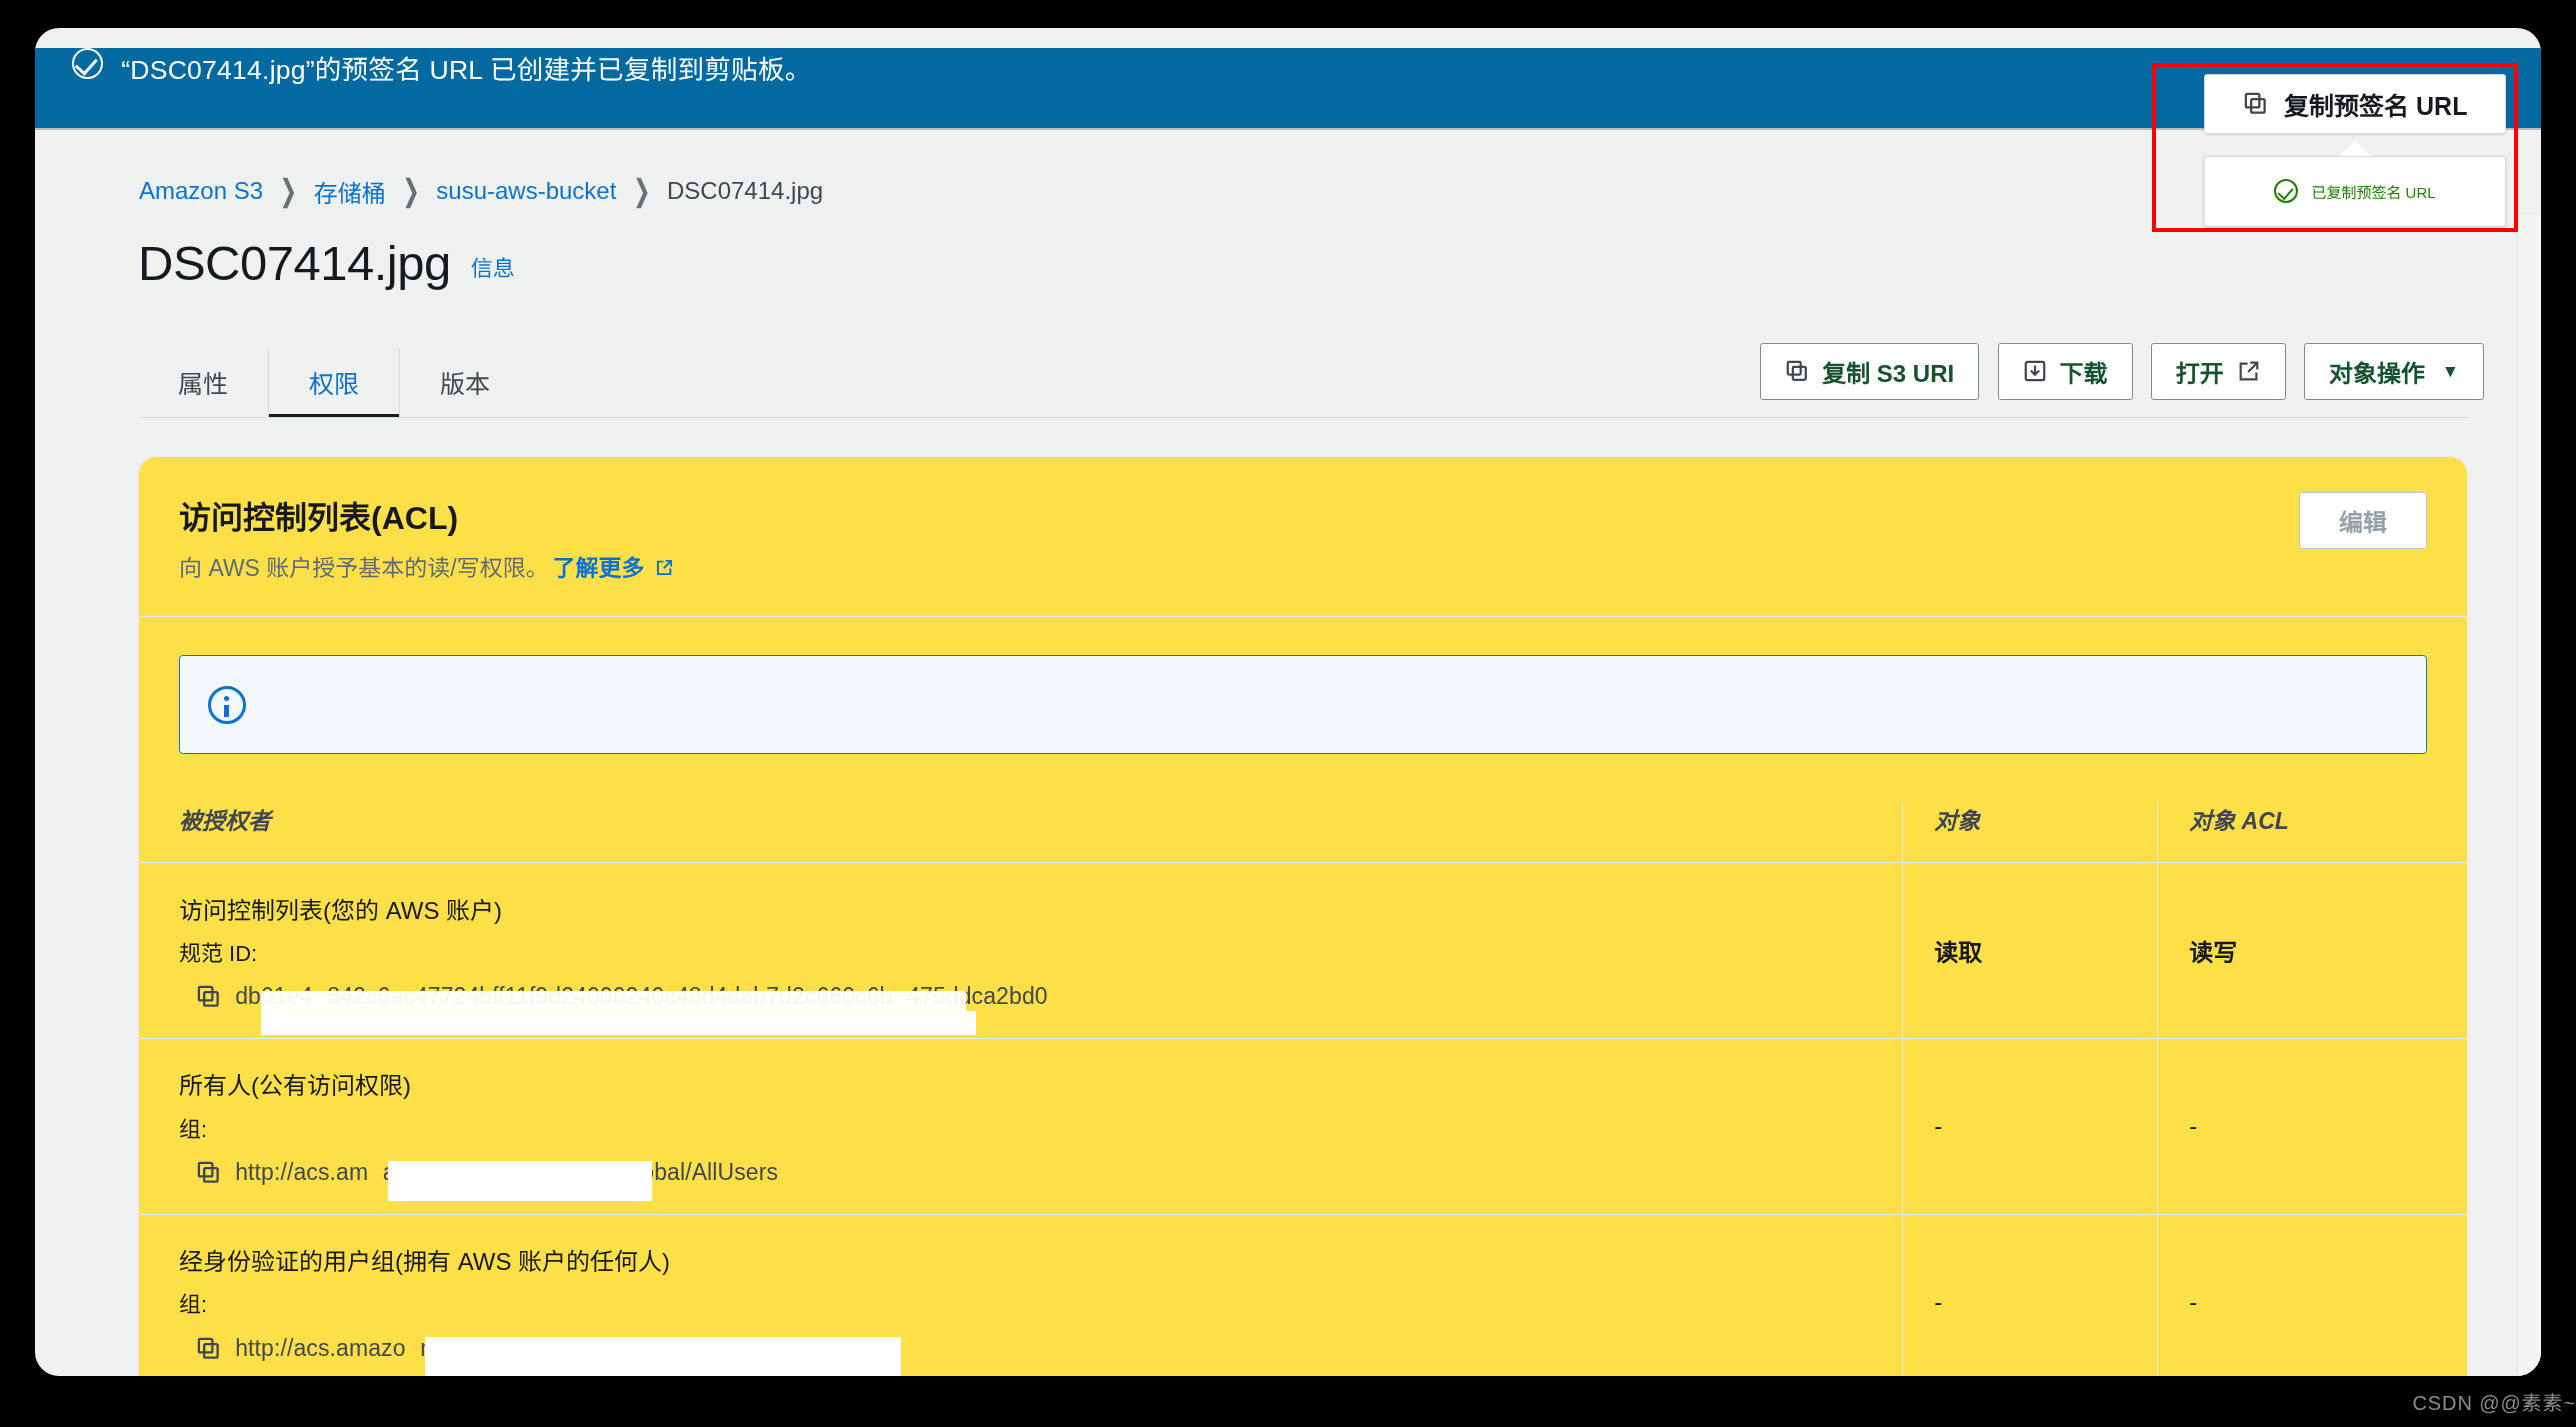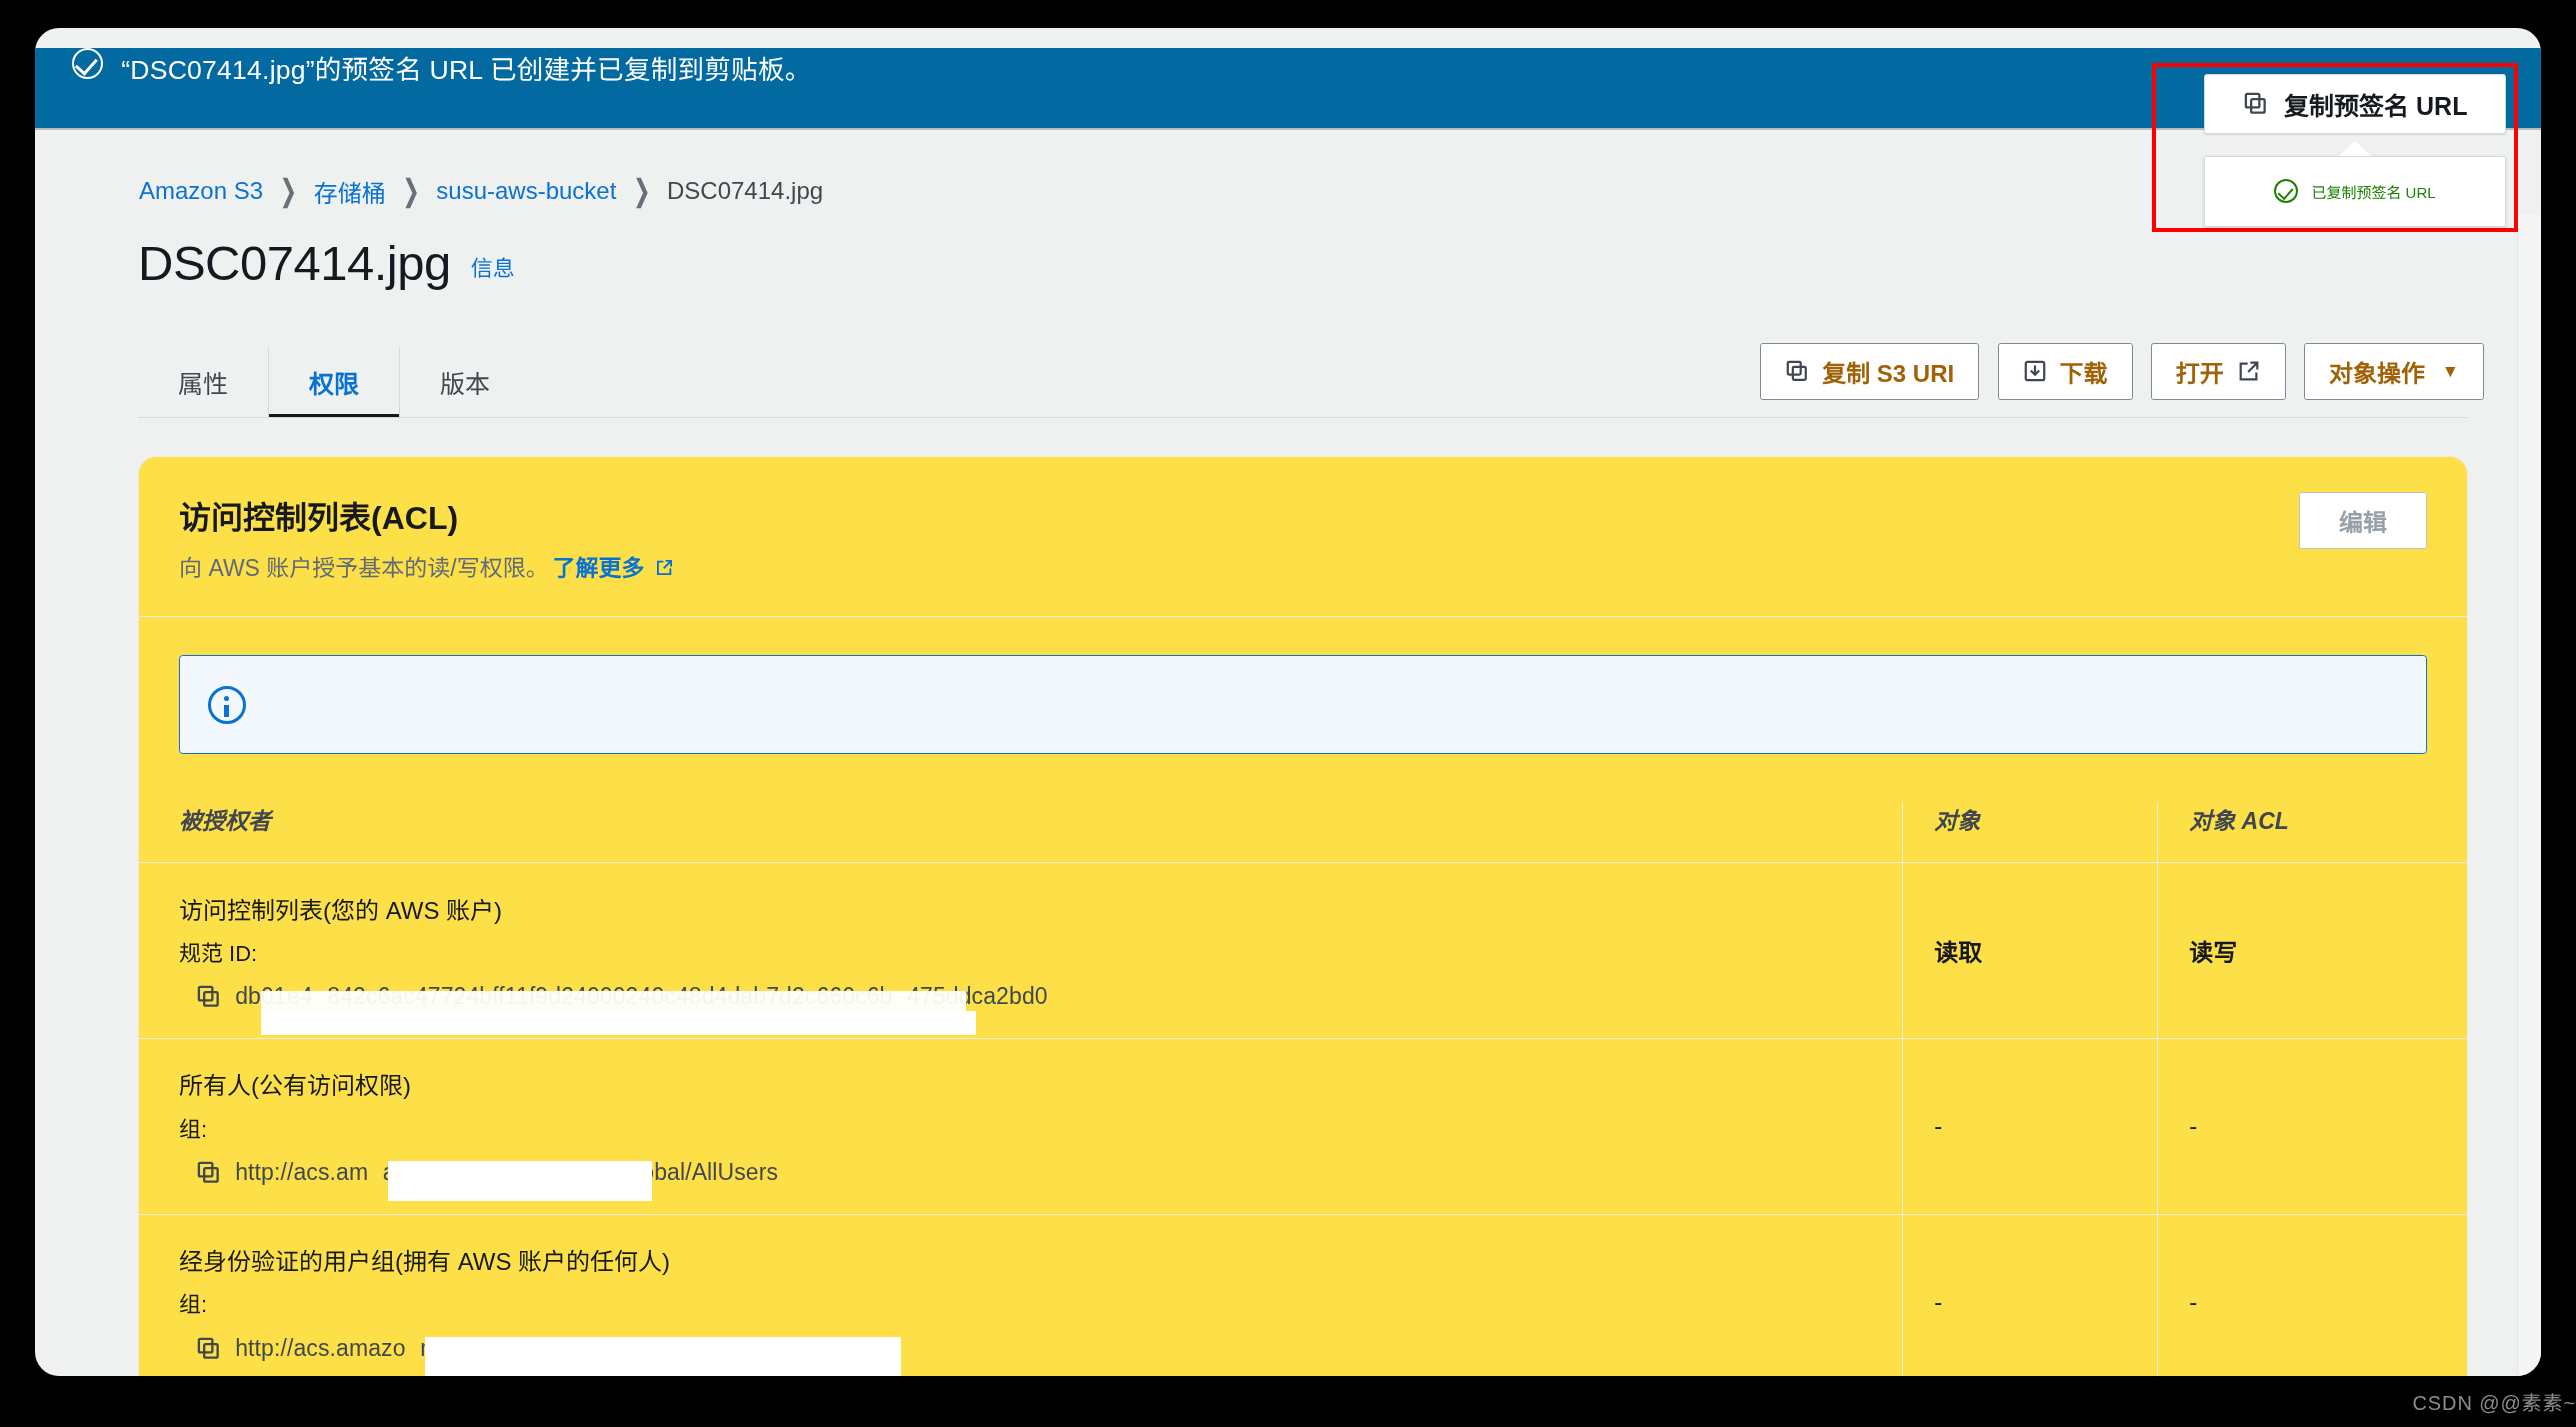--- a/index.html
+++ b/index.html
@@ -226,21 +226,21 @@
     background: #ffffff;
     border: 0.9px solid #7d8998;
     border-radius: 2.7px;
     display: flex;
     align-items: center;
     justify-content: center;
     gap: 13px;
     padding: 0 24px;
     cursor: pointer;
     font-size: 24px;
-    color: #a16207;
+    color: #14532d;
     font-weight: bold;
     white-space: nowrap;
   }
   .act-btn .caret {
     font-size: 17.4px;
     margin-left: 3.7px;
   }
 
   
   #tabs {
@@ -258,21 +258,21 @@
     padding: 0 40px;
     font-size: 25px;
     color: #414750;
     cursor: pointer;
     position: relative;
     border-right: 0.9px solid #d5dbdb;
   }
   .tab:last-child { border-right: none; }
   .tab.active {
     color: #0972d3;
-    font-weight: bold;
+    font-weight: normal;
   }
   .tab.active::after {
     content: "";
     position: absolute;
     left: 0; right: 0; bottom: -0.9px;
     height: 3.7px;
     background: #16191f;
   }
 
   

